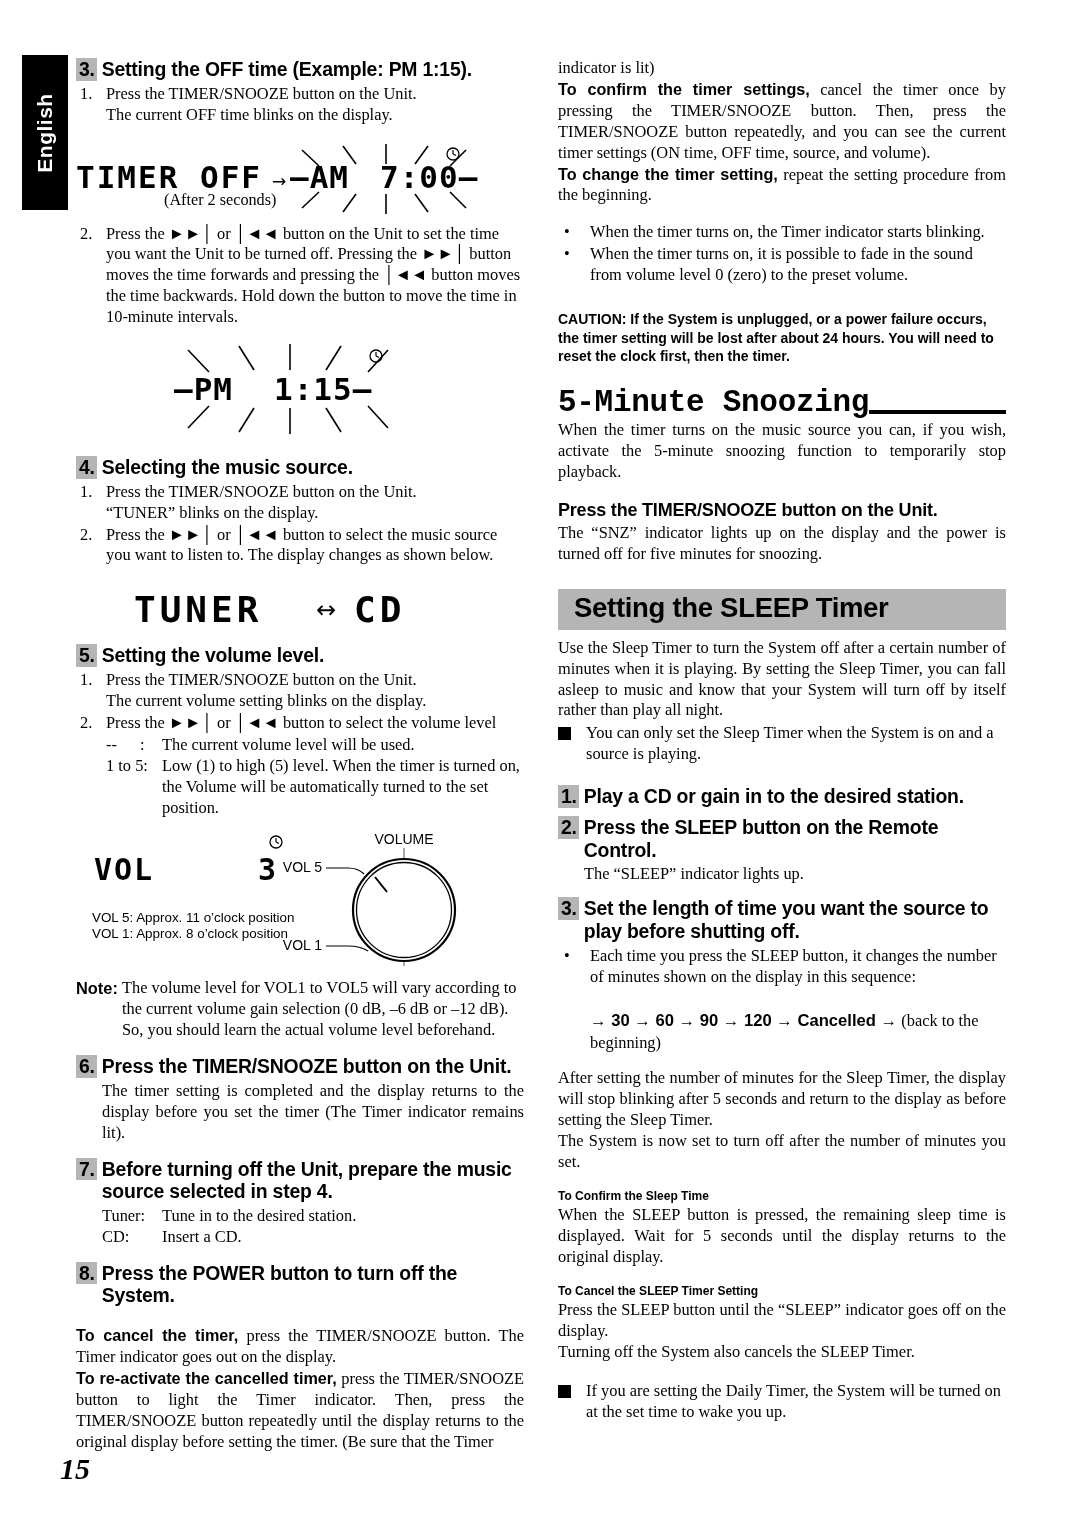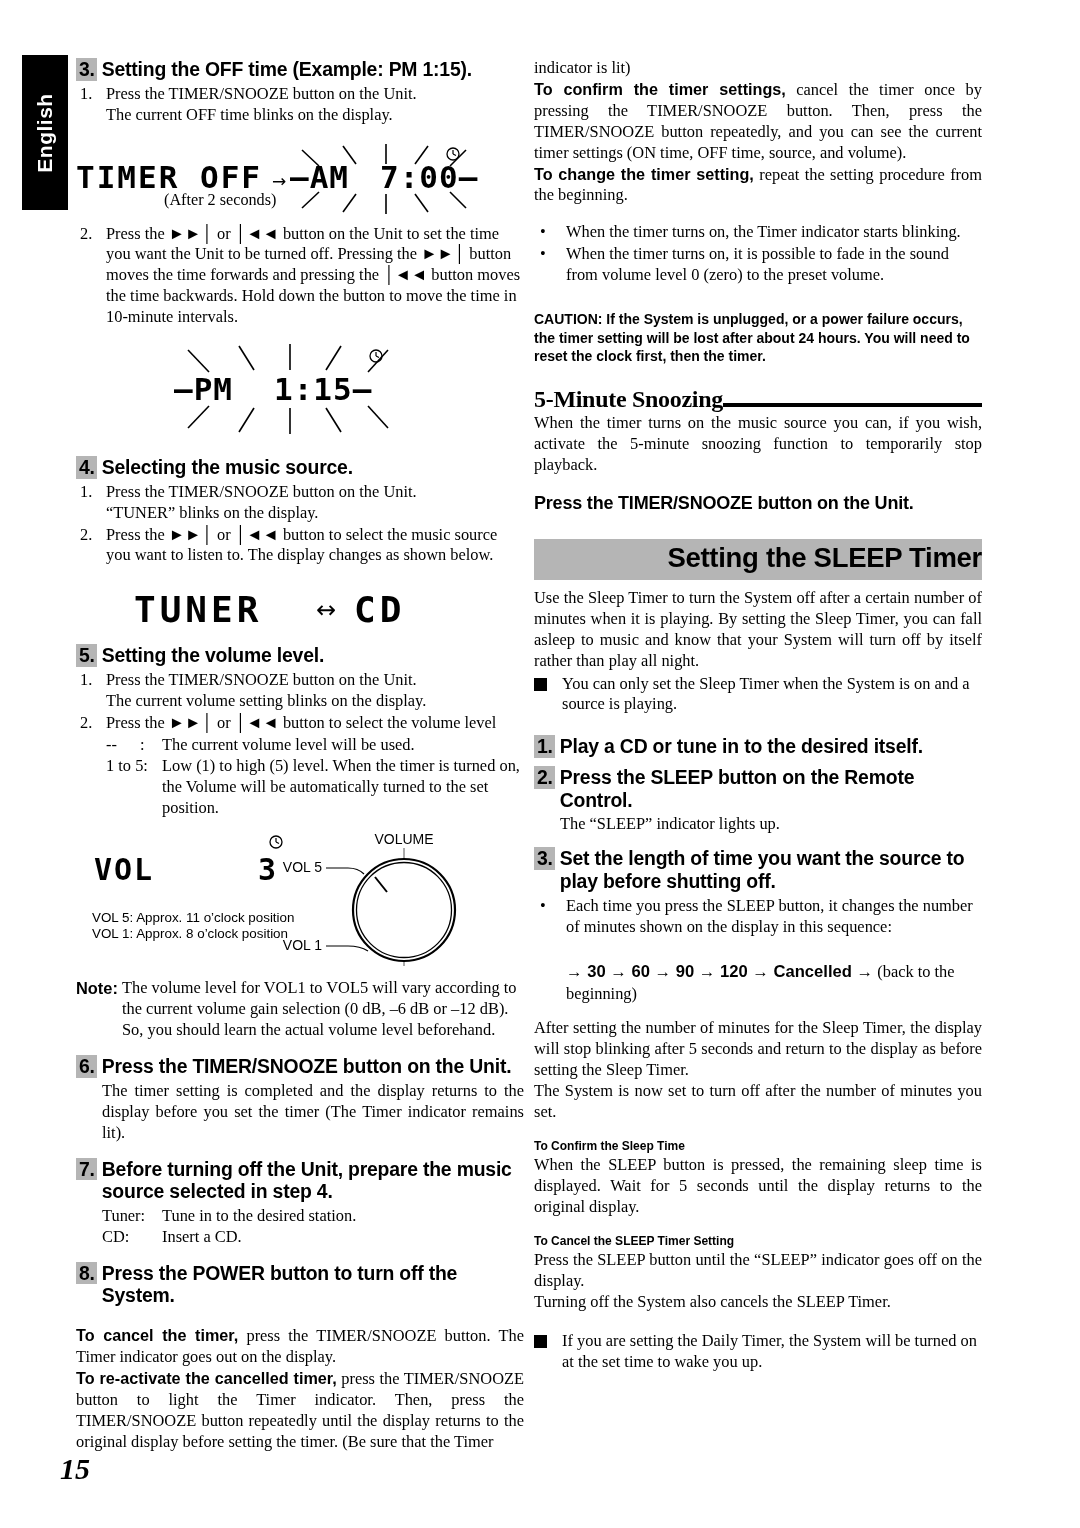--- a/index.html
+++ b/index.html
@@ -26,21 +26,21 @@
     font-family:"Liberation Sans", sans-serif;
     font-weight:bold; font-size:21px;
     letter-spacing:.5px;
     transform:rotate(-90deg);
     white-space:nowrap;
   }
 
   
   .col{ position:absolute; top:58px; width:448px; }
   .col-left{ left:76px; }
-  .col-right{ left:534px; }
+  .col-right{ left:558px; }
 
   
   .serif{ font-family:"Liberation Serif", serif; font-size:16.4px; line-height:1.275; }
 
   p{ margin:0; }
   .just{ text-align:justify; }
 
   
   .step{
     display:flex; align-items:flex-start;
@@ -94,35 +94,34 @@
     font-weight:bold; font-size:14px; line-height:1.32;
     margin-top:24px;
   }
 
   
   .rule-head{
     display:flex; align-items:flex-end;
     margin-top:22px; margin-bottom:2px;
   }
   .rule-head .t{
-    font-family:Liberation Serif, serif;
-    font-weight:bold; font-size:24px; line-height:1;
+    font-family:Liberation Mono, monospace;
+    font-weight:bold; font-size:31px; line-height:1;
     white-space:nowrap;
     letter-spacing:-0.3px;
   }
   .rule-head .r{
     flex:1; height:4px; background:#000; margin-bottom:4px; margin-left:0px;
   }
 
   
   .banner{
     background:#b5b5b5;
     margin-top:24px;
     padding:4px 0 6px 16px;
-    text-align:right;
   }
   .banner span{
     font-family:"Liberation Sans", sans-serif;
     font-weight:bold; font-size:27.5px; line-height:1.12;
     letter-spacing:-0.3px;
   }
 
   
   .subhead{
     font-family:"Liberation Sans", sans-serif;
@@ -402,39 +401,40 @@
 
     <p class="caution">CAUTION: If the System is unplugged, or a power failure occurs, the timer setting will be lost after about 24 hours. You will need to reset the clock first, then the timer.</p>
 
     <div class="rule-head">
       <span class="t">5-Minute Snoozing</span>
       <span class="r"></span>
     </div>
     <p class="just">When the timer turns on the music source you can, if you wish, activate the 5-minute snoozing function to temporarily stop playback.</p>
 
     <p class="subhead">Press the TIMER/SNOOZE button on the Unit.</p>
+    <p class="just">The “SNZ” indicator lights up on the display and the power is turned off for five minutes for snoozing.</p>
 
     <div class="banner">
       <span>Setting the SLEEP Timer</span>
     </div>
 
     <p class="just" style="margin-top:8px">Use the Sleep Timer to turn the System off after a certain number of minutes when it is playing. By setting the Sleep Timer, you can fall asleep to music and know that your System will turn off by itself rather than play all night.</p>
 
     <ul class="sqlist">
       <li>
         <span class="sq">
             <i></i>
           </span>
         <span class="b">You can only set the Sleep Timer when the System is on and a source is playing.</span>
       </li>
     </ul>
 
     <div class="step" style="margin-top:20px">
       <span class="num">1.</span>
-      <span class="txt">Play a CD or tune in to the desired itself.</span>
+      <span class="txt">Play a CD or gain in to the desired station.</span>
     </div>
 
     <div class="step" style="margin-top:8px">
       <span class="num">2.</span>
       <span class="txt">Press the SLEEP button on the Remote Control.</span>
     </div>
     <p style="margin-left:26px">The “SLEEP” indicator lights up.</p>
 
     <div class="step" style="margin-top:12px">
       <span class="num">3.</span>

